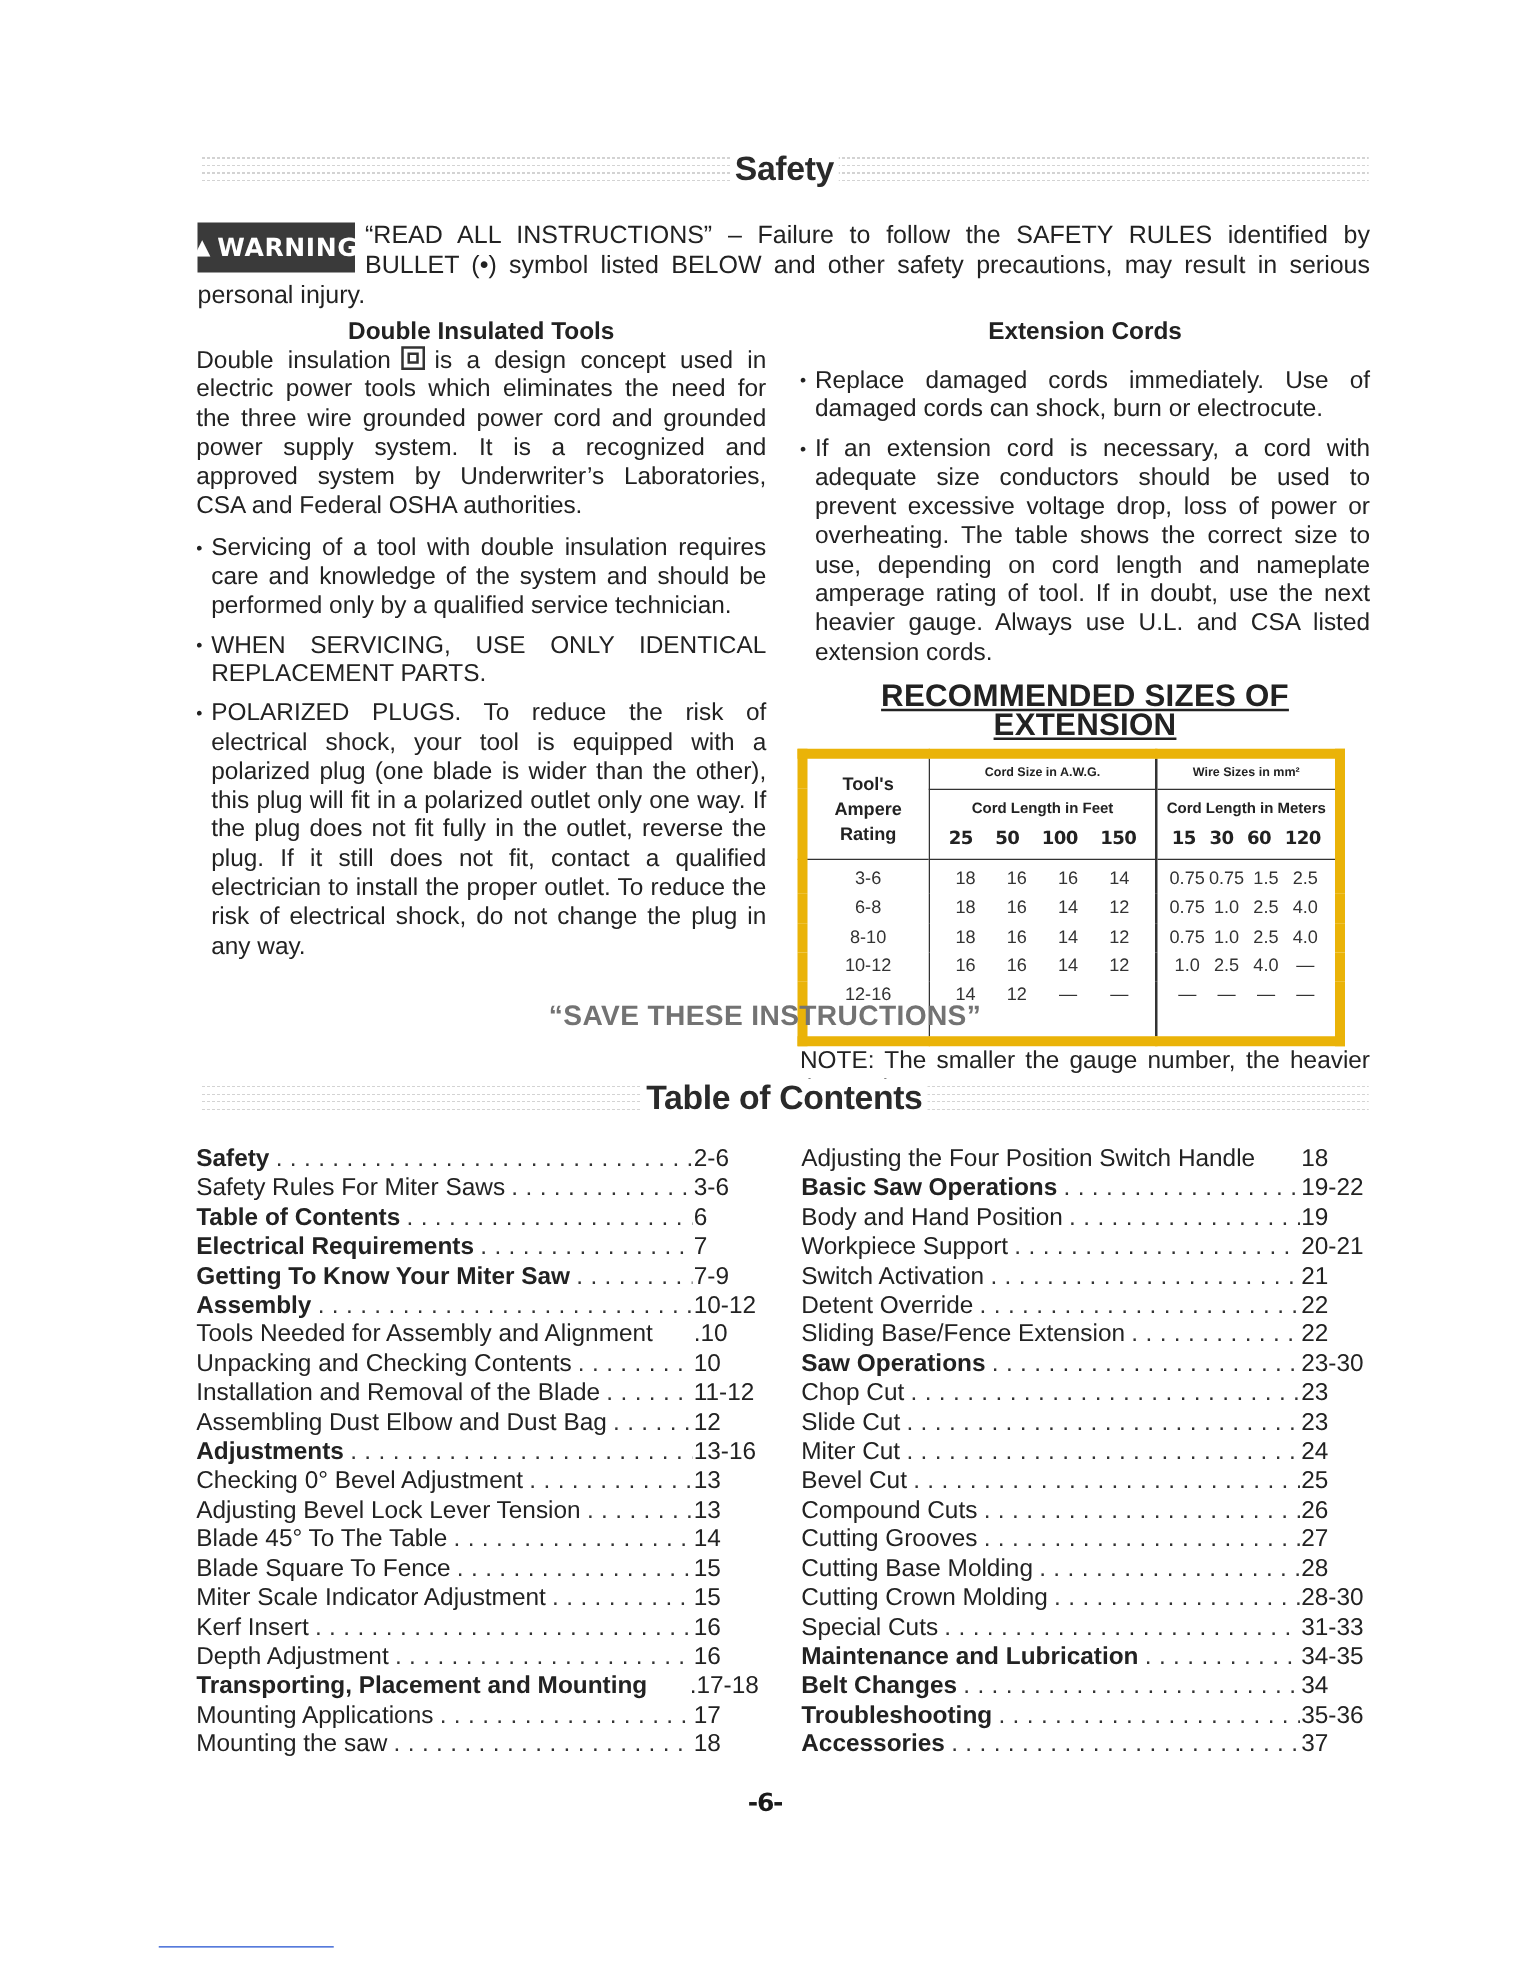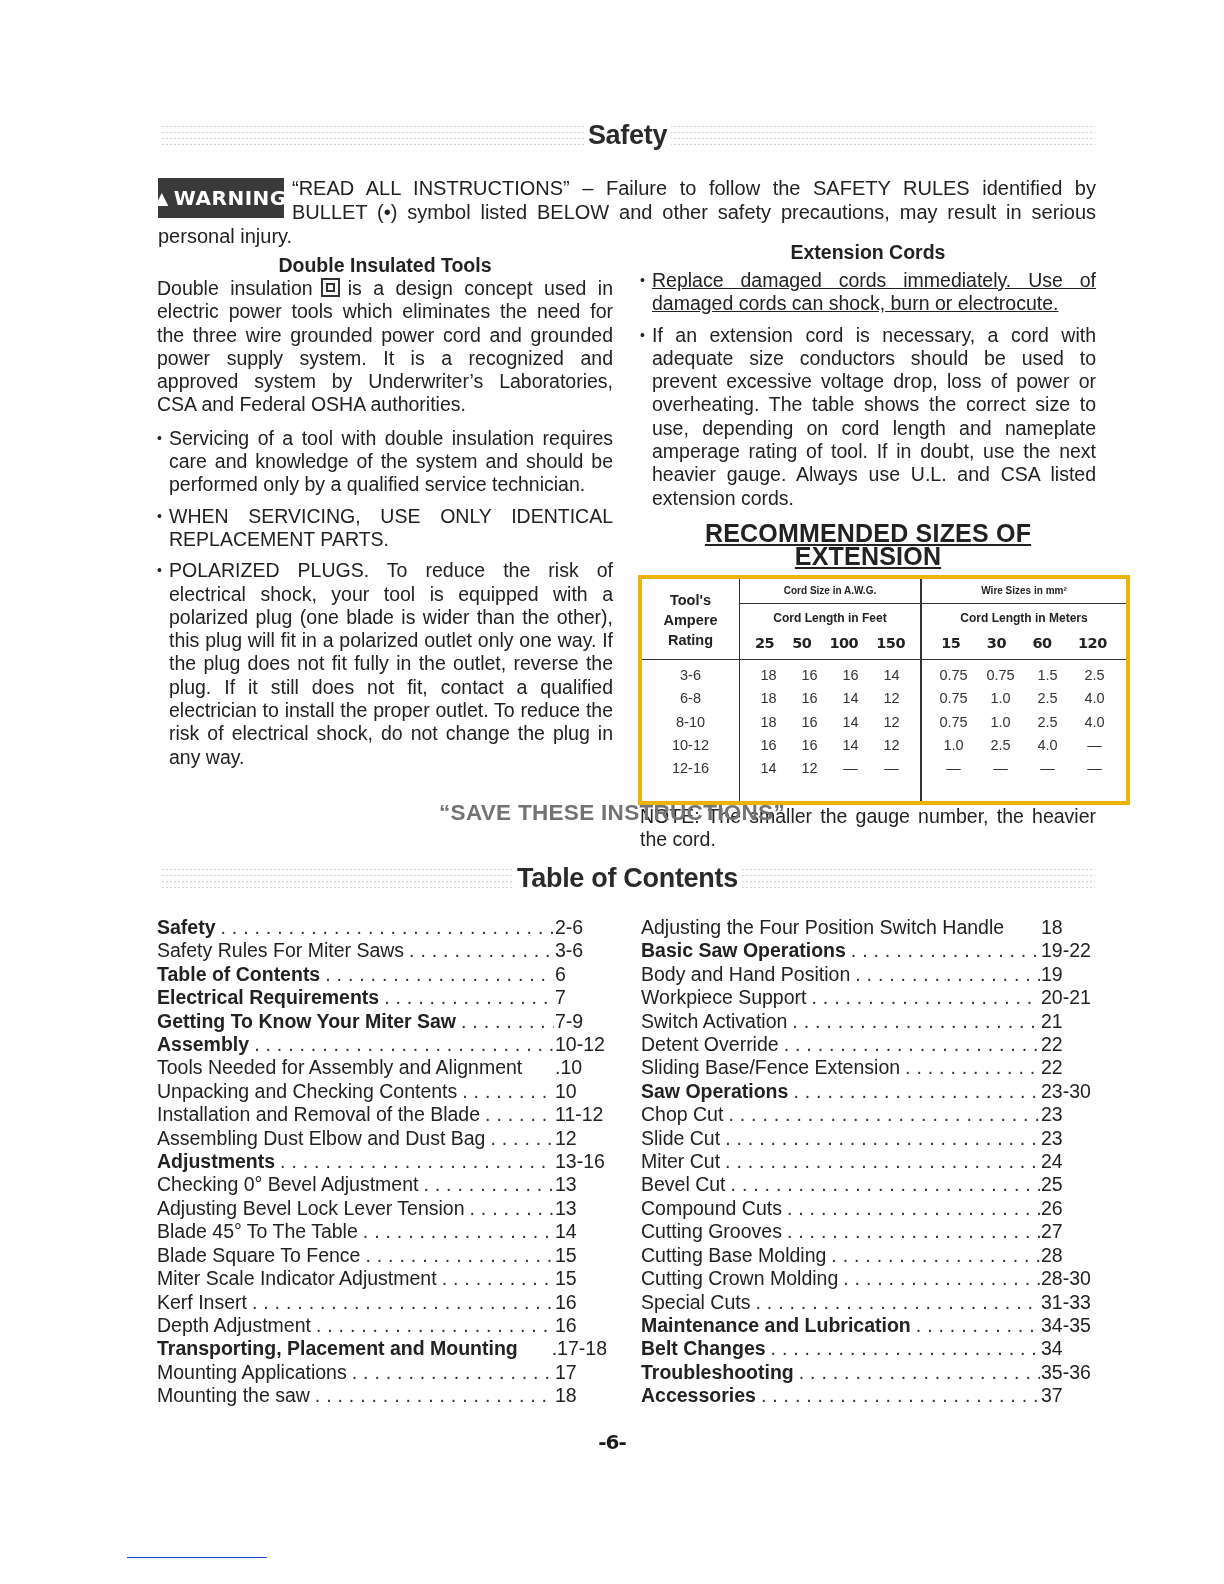--- a/index.html
+++ b/index.html
@@ -29,40 +29,40 @@
     float: left; width: 126px; height: 40px; margin-right: 8px; margin-top: 2px;
     background: #3a3a3a; color: #fff; display: flex; align-items: center; justify-content: center;
     font-weight: bold; font-size: 20px; letter-spacing: 0.5px; font-family: "DejaVu Sans", sans-serif;
   }
   .warning-badge .tri { font-size: 17px; margin-right: 5px; }
   .warning-text {
     font-size: 20px; line-height: 24px; text-align: justify; color: #222;
   }
   .col { position: absolute; font-size: 19.5px; line-height: 23.3px; color: #222; }
   .col-left { left: 157px; top: 254px; width: 456px; }
-  .col-right { left: 640px; top: 241px; width: 456px; }
+  .col-right { left: 640px; top: 254px; width: 456px; }
   .col h3 {
     margin: 0; text-align: center; font-size: 19.5px; font-weight: bold; line-height: 23px;
   }
   .col p { margin: 0; text-align: justify; }
   .bullet { position: relative; padding-left: 12px; text-align: justify; margin-top: 8px; }
   .bullet::before { content: "•"; position: absolute; left: 0; top: 0; font-size: 14px; }
   .ins-icon {
     display: inline-block; width: 15px; height: 15px; border: 2px solid #333; position: relative;
     vertical-align: -2px; margin: 0 8px;
   }
   .ins-icon::after {
     content: ""; position: absolute; left: 3px; top: 3px; width: 5px; height: 5px; border: 2px solid #333;
   }
   .rec-title {
     margin-top: 12px; text-align: center; font-weight: bold; font-size: 25px; letter-spacing: 0.2px; text-decoration: underline;
   }
   table.ext {
-    margin-top: 6px; width: 492px; margin-left: -2px; border-collapse: collapse;
-    border: 4px solid #eab308; font-family: "Liberation Sans", sans-serif; font-size: 13px;
+    margin-top: 6px; width: 438px; margin-left: -2px; border-collapse: collapse;
+    border: 8px solid #eab308; font-family: "Liberation Sans", sans-serif; font-size: 13px;
   }
   table.ext td { padding: 0; text-align: center; vertical-align: middle; }
   .hdr-rating { width: 97px; border-right: 1.5px solid #333; font-weight: bold; font-size: 14.5px; line-height: 20px; padding-top: 2px !important; }
   .hdr-awg, .hdr-mm { font-weight: bold; font-size: 10px; height: 24px; border-bottom: 1.5px solid #333; }
   .hdr-awg { border-right: 2.5px solid #333; width: 180px; }
   .sub { font-weight: bold; font-size: 12px; padding-top: 3px !important; }
   .nums { display: flex; justify-content: space-around; font-weight: bold; font-size: 14.5px; padding: 2px 6px 4px; font-family: "DejaVu Sans", sans-serif; letter-spacing: -0.5px; }
   .data-row td { font-size: 14.5px; height: 21px; color: #333; }
   .data-row td.amp { border-right: 1.5px solid #333; }
   .data-row td.awg { border-right: 2.5px solid #333; }
@@ -116,21 +116,21 @@
   <p>
     <span>Double insulation</span><span class="ins-icon"></span><span>is a design concept used in electric power tools which eliminates the need for the three wire grounded power cord and grounded power supply system.  It is a recognized and approved system by Underwriter’s Laboratories, CSA and Federal OSHA authorities.</span>
   </p>
   <div class="bullet" style="margin-top:10px;">Servicing of a tool with double insulation requires care and knowledge of the system and should be performed only by a qualified service technician.</div>
   <div class="bullet">WHEN SERVICING, USE ONLY IDENTICAL REPLACEMENT PARTS.</div>
   <div class="bullet">POLARIZED PLUGS.  To reduce the risk of electrical shock, your tool is equipped with a polarized plug (one blade is wider than the other), this plug will fit in a polarized outlet only one way.  If the plug does not fit fully in the outlet, reverse the plug. If it still does not fit, contact a qualified electrician to install the proper outlet.  To reduce the risk of electrical shock, do not change the plug in any way.</div>
 </div>
 
 <div class="col col-right">
   <h3>Extension Cords</h3>
-  <div class="bullet" style="margin-top:5px;text-decoration:underline;">Replace damaged cords immediately.  Use of damaged cords can shock, burn or electrocute.</div>
+  <div class="bullet" style="margin-top:16px;">Replace damaged cords immediately.  Use of damaged cords can shock, burn or electrocute.</div>
   <div class="bullet">If an extension cord is necessary, a cord with adequate size conductors should be used to prevent excessive voltage drop, loss of power or overheating.  The table shows the correct size to use, depending on cord length and nameplate amperage rating of tool.  If in doubt, use the next heavier gauge.  Always use U.L. and CSA listed extension cords.</div>
   <div class="rec-title">RECOMMENDED SIZES OF EXTENSION</div>
   <table class="ext">
     <tbody>
         <tr>
       <td class="hdr-rating" rowspan="2">
         <div style="width:70px;margin:0 auto;">Tool's Ampere Rating</div>
       </td>
       <td class="hdr-awg">Cord Size in A.W.G.</td>
       <td class="hdr-mm">Wire Sizes in mm²</td>

